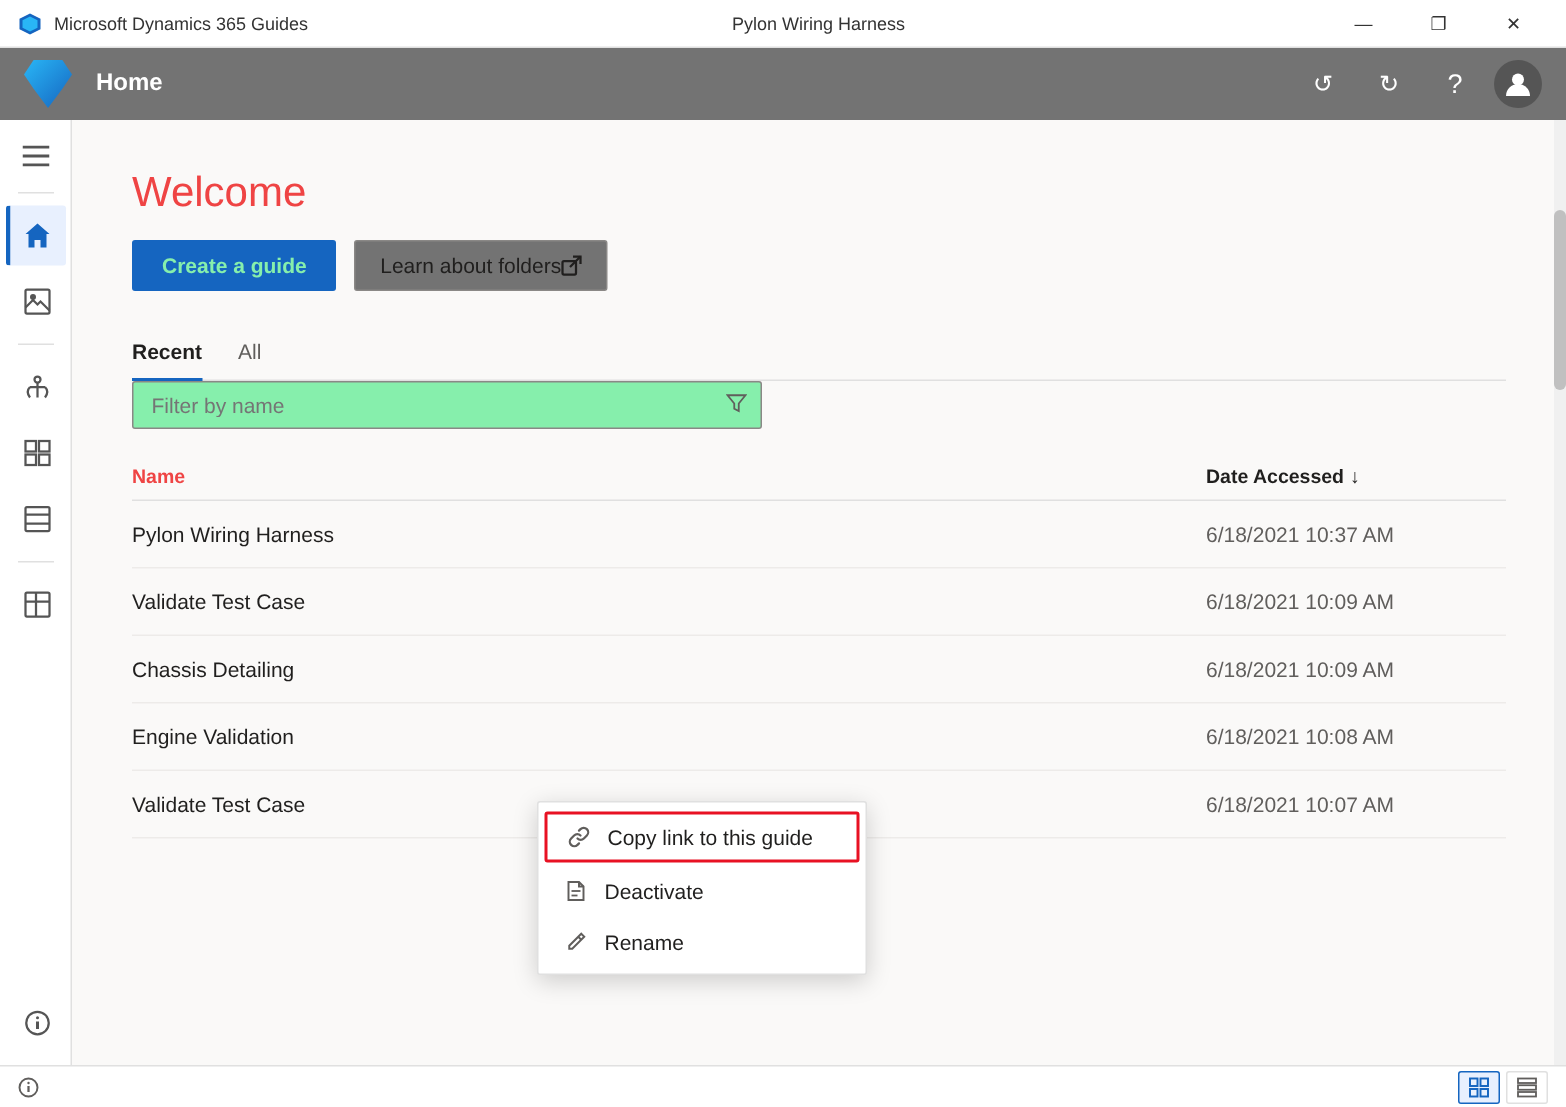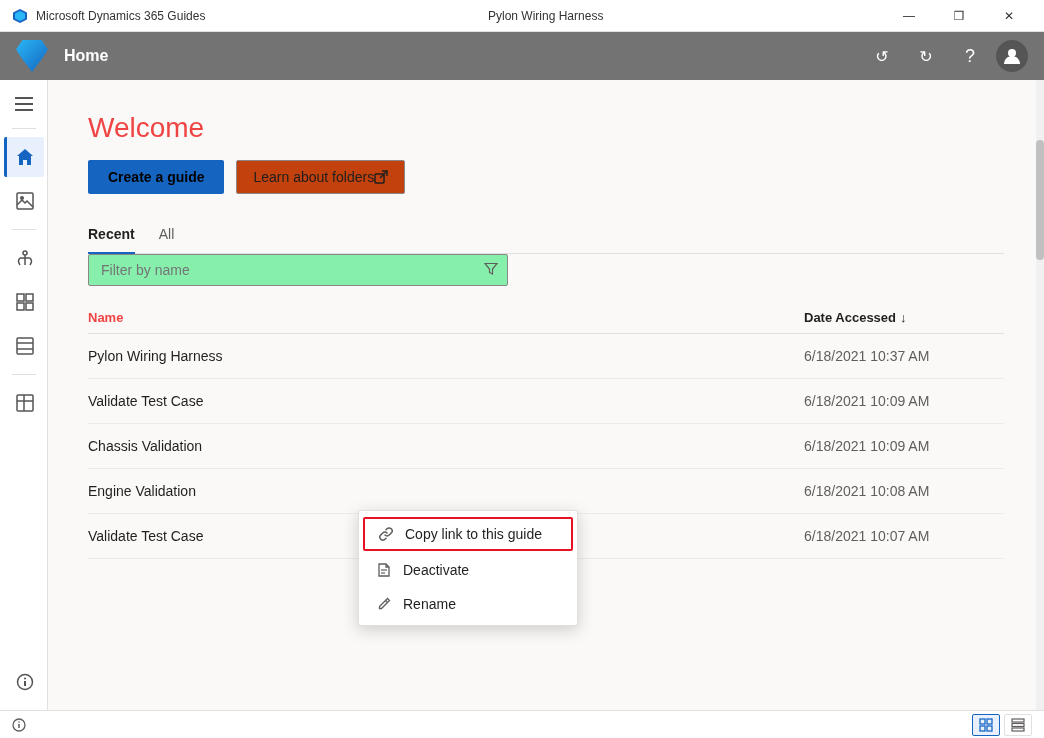--- a/index.html
+++ b/index.html
@@ -50,22 +50,22 @@
     }
     .sidebar-nav-item.active { border-left: 3px solid #1565c0; color: #1565c0; background: #e8f0fe; }
     .sidebar-bottom { margin-top: auto; }
 
     
     .content { flex: 1; padding: 32px 40px; overflow-y: auto; position: relative; background: #faf9f8; }
 
     .welcome-title { font-size: 28px; font-weight: 400; color: #ef4444; margin-bottom: 16px; }
 
     .action-buttons { display: flex; gap: 12px; margin-bottom: 24px; }
-    .btn-primary { background: #1565c0; color: #000000; border: none; padding: 8px 20px; font-size: 14px; cursor: pointer; border-radius: 2px; font-weight: 600; }
-    .btn-secondary { background: #c2410c; color: #201f1e; border: 1px solid #8a8886; padding: 8px 16px; font-size: 14px; cursor: pointer; border-radius: 2px; display: flex; align-items: center; gap: 0; text-align: right; }
+    .btn-primary { background: #1565c0; color: #86efac; border: none; padding: 8px 20px; font-size: 14px; cursor: pointer; border-radius: 2px; font-weight: 600; }
+    .btn-secondary { background: #737373; color: #201f1e; border: 1px solid #8a8886; padding: 8px 16px; font-size: 14px; cursor: pointer; border-radius: 2px; display: flex; align-items: center; gap: 0; text-align: right; }
 
     
     .tabs { display: flex; gap: 24px; border-bottom: 1px solid #e0e0e0; margin-bottom: 0; }
     .tab { padding: 8px 0 10px; font-size: 14px; cursor: pointer; color: #605e5c; border-bottom: 2px solid transparent; margin-bottom: -1px; }
     .tab.active { color: #201f1e; border-bottom: 2px solid #1565c0; font-weight: 600; }
 
     
     .filter-row { display: flex; align-items: center; margin-bottom: 16px; }
     .filter-input-wrap { position: relative; }
     .filter-input { width: 420px; padding: 7px 36px 7px 12px; border: 1px solid #8a8886; border-radius: 2px; font-size: 14px; background: #86efac; color: #201f1e; }
@@ -80,21 +80,21 @@
     .row-name { flex: 1; font-size: 14px; color: #201f1e; }
     .row-date { width: 200px; font-size: 14px; color: #605e5c; }
 
     
     .content::-webkit-scrollbar { width: 8px; }
     .content::-webkit-scrollbar-track { background: #f3f2f1; }
     .content::-webkit-scrollbar-thumb { background: #c8c8c8; border-radius: 4px; }
 
     
     .context-menu {
-      position: absolute; top: 430px; left: 310px; background: #fff;
+      position: absolute; top: 454px; left: 310px; background: #fff;
       border: 1px solid #e0e0e0; box-shadow: 0 4px 16px rgba(0,0,0,0.18);
       border-radius: 2px; min-width: 220px; z-index: 100; padding: 4px 0;
     }
     .context-menu-item {
       display: flex; align-items: center; gap: 10px; padding: 8px 16px;
       font-size: 14px; color: #201f1e; cursor: pointer;
     }
     .context-menu-item.highlighted {
       border: 2px solid #e81123; margin: 2px 4px; padding: 6px 12px; border-radius: 2px;
     }
@@ -255,21 +255,21 @@
 
     <div class="table-row">
       <div class="row-name">Pylon Wiring Harness</div>
       <div class="row-date">6/18/2021 10:37 AM</div>
     </div>
     <div class="table-row">
       <div class="row-name">Validate Test Case</div>
       <div class="row-date">6/18/2021 10:09 AM</div>
     </div>
     <div class="table-row">
-      <div class="row-name">Chassis Validation</div>
+      <div class="row-name">Chassis Detailing</div>
       <div class="row-date">6/18/2021 10:09 AM</div>
     </div>
     <div class="table-row">
       <div class="row-name">Engine Validation</div>
       <div class="row-date">6/18/2021 10:08 AM</div>
     </div>
     <div class="table-row">
       <div class="row-name">Validate Test Case</div>
       <div class="row-date">6/18/2021 10:07 AM</div>
     </div>

